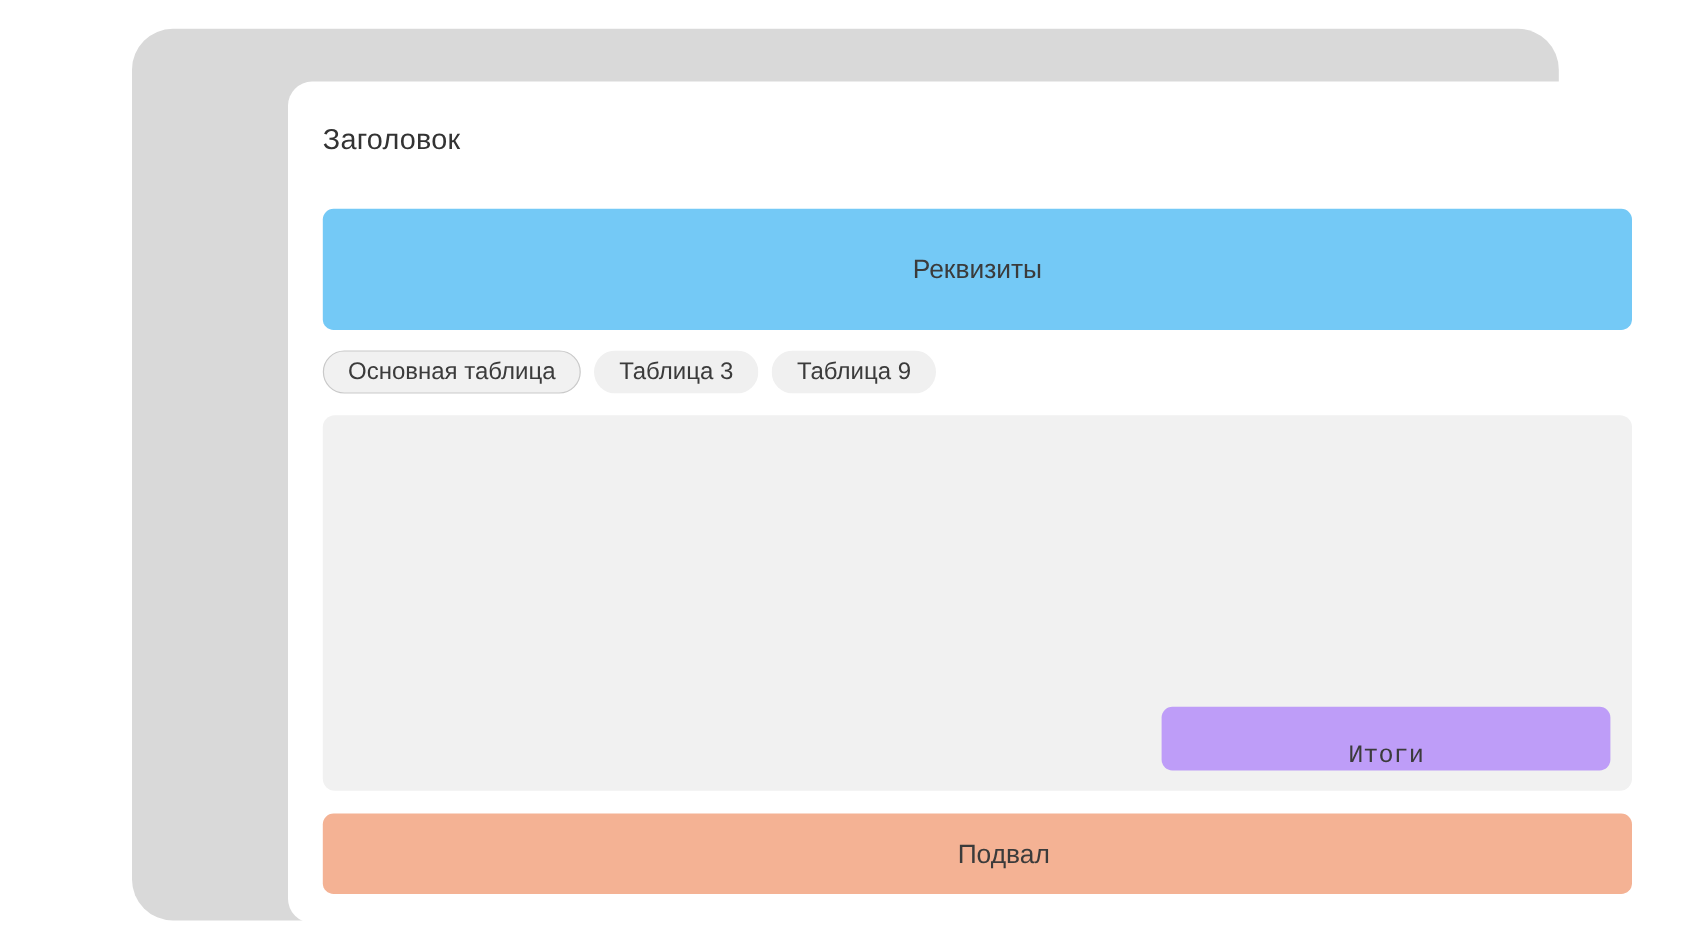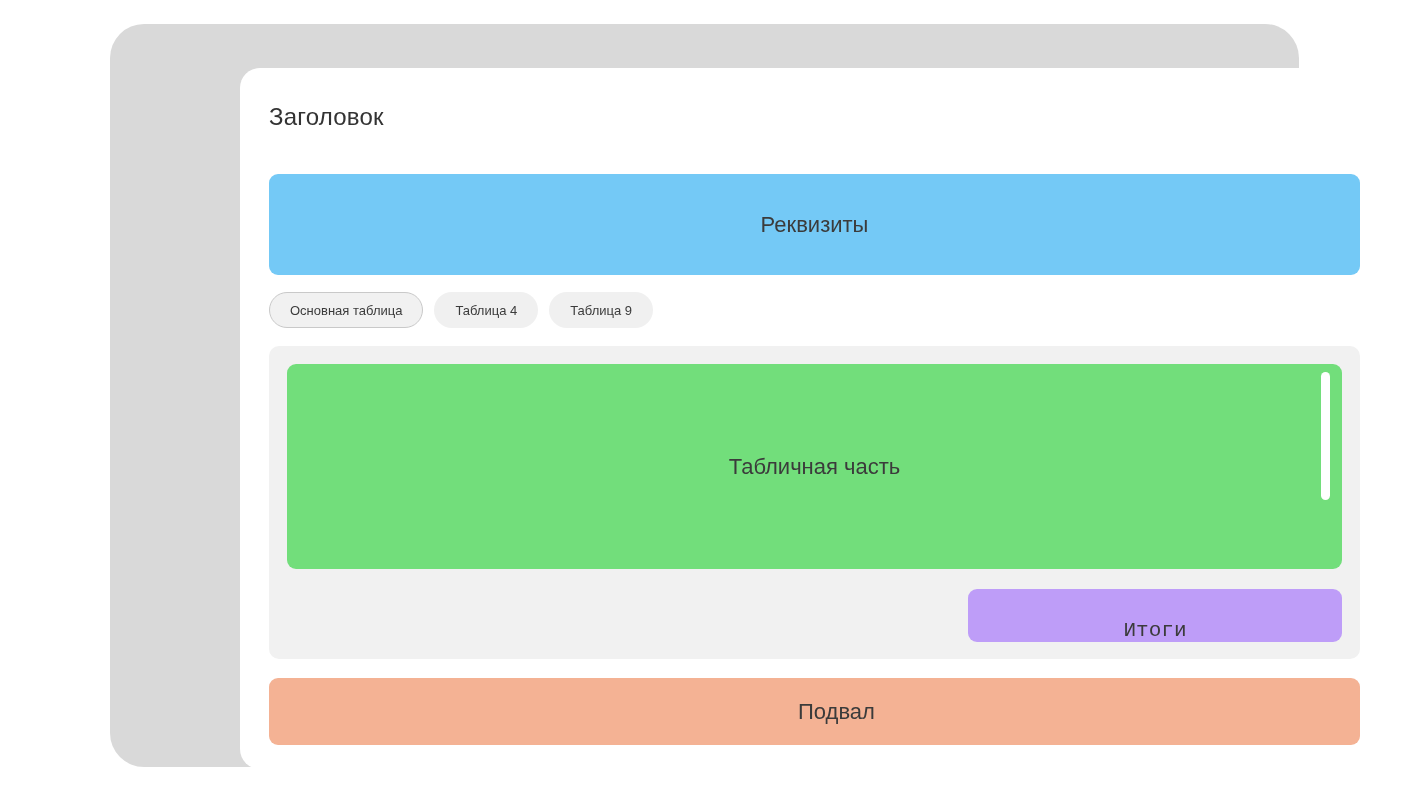--- a/index.html
+++ b/index.html
@@ -80,21 +80,21 @@
   }
   .tab {
     height: 36px;
     padding: 0 20px;
     display: flex;
     align-items: center;
     justify-content: flex-end;
     background: #f0f0f0;
     border: 1px solid transparent;
     border-radius: 18px;
-    font-size: 13px;
+    font-size: 20px;
     color: #3b3b3b;
     white-space: nowrap;
     cursor: pointer;
   }
   .tab.active {
     border-color: #c9c9c9;
     background: #f1f1f1;
   }
 
   
@@ -183,35 +183,29 @@
 
     <div class="block requisites">
       <span>Реквизиты</span>
     </div>
 
     <div class="tabs">
       <div class="tab active">
         <span>Основная таблица</span>
       </div>
       <div class="tab">
-        <span>Таблица 4</span>
+        <span>Таблица 3</span>
       </div>
       <div class="tab">
         <span>Таблица 9</span>
       </div>
     </div>
 
     <div class="table-container">
 
-      <div class="table-part">
-        <span>Табличная часть</span>
-        <div class="scroll-track">
-          <div class="scroll-thumb"></div>
-        </div>
-      </div>
 
       <div class="totals">
         <span>Итоги</span>
       </div>
     </div>
 
     <div class="block footer">
       <span>Подвал</span>
     </div>
 

